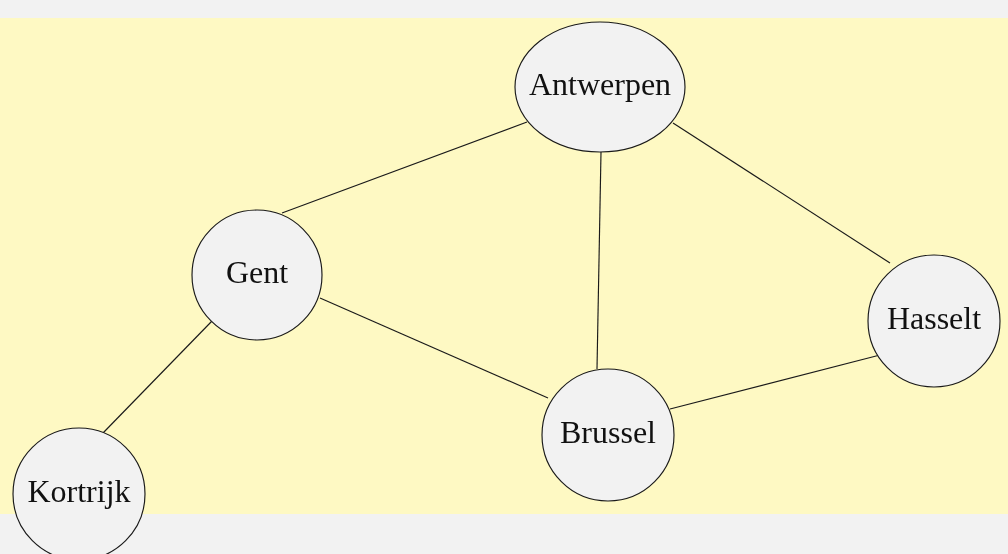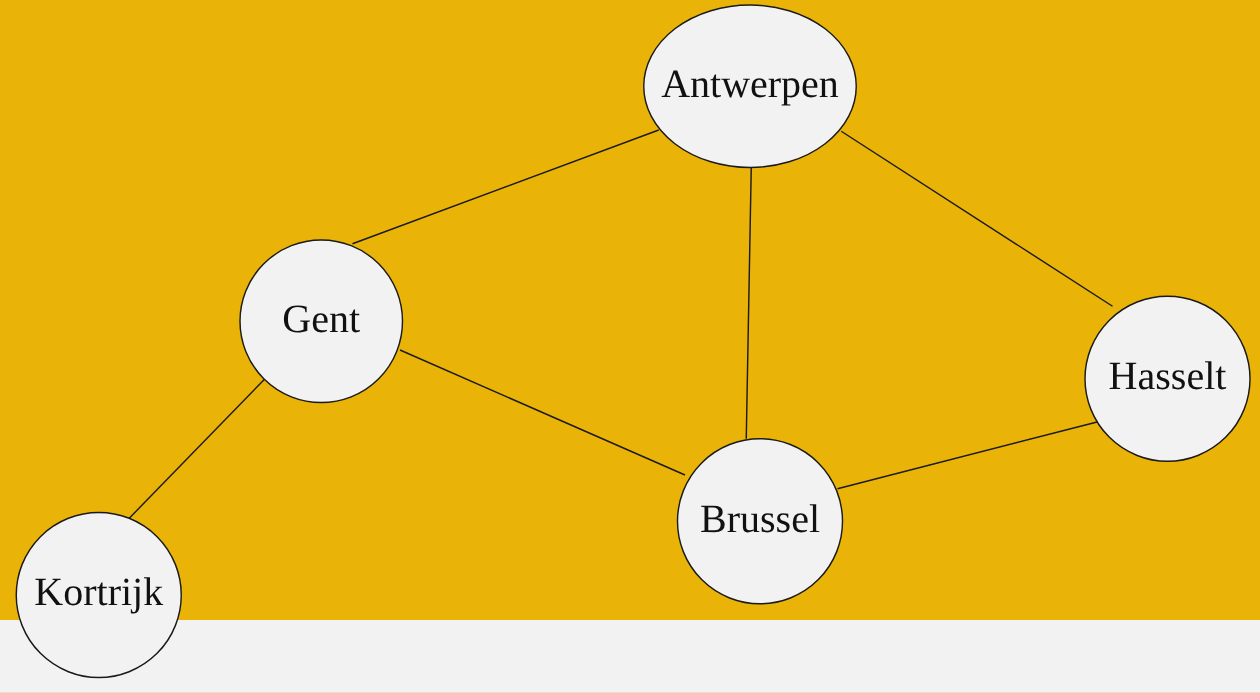--- a/index.html
+++ b/index.html
@@ -11,21 +11,22 @@
   body {
     width: 1008px;
     height: 554px;
     overflow: hidden;
     font-family: "Liberation Serif", "DejaVu Serif", serif;
   }
   #graph-canvas {
     position: relative;
     width: 1008px;
     height: 496px;
-    background: #eab308;
+    background: #fef9c3;
+    margin-top: 18px;
   }
   svg#graph-svg {
     position: absolute;
     left: 0;
     top: 0;
     width: 1008px;
     height: 554px;
     display: block;
   }
   .edge-line {

